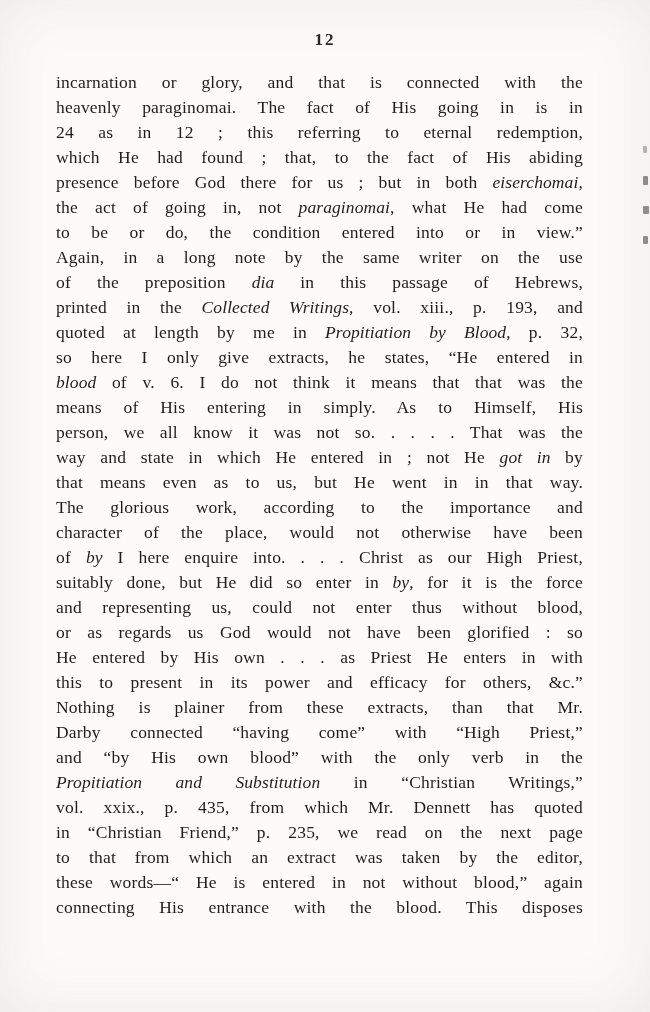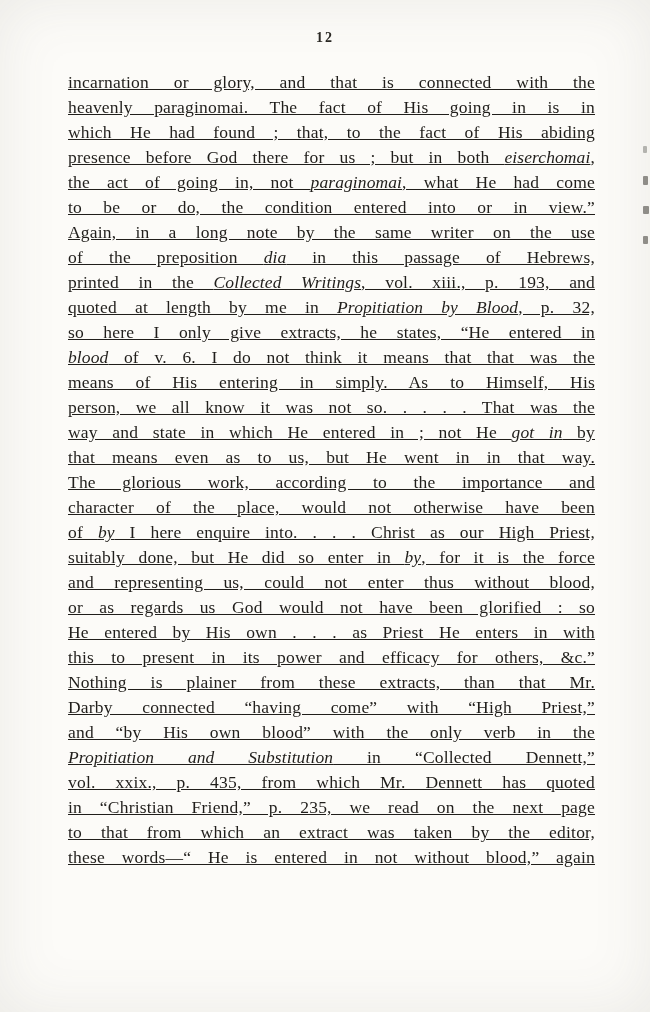--- a/index.html
+++ b/index.html
@@ -17,31 +17,30 @@
     overflow: hidden;
     font-family: "Liberation Serif", "DejaVu Serif", serif;
     color: #201e1b;
   }
   .page-number {
     position: absolute;
     top: 30px;
     left: 0;
     width: 100%;
     text-align: center;
-    font-size: 14px;
+    font-size: 17px;
     font-weight: bold;
     letter-spacing: 2px;
     color: #2a2824;
   }
   .page-text {
     position: absolute;
     top: 70px;
-    left: 68px;
+    left: 56px;
     width: 527px;
-    text-decoration: underline;
   }
   .text-line {
     font-size: 17.5px;
     line-height: 25px;
     height: 25px;
     overflow: hidden;
     text-align: justify;
     text-align-last: justify;
     -moz-text-align-last: justify;
     word-spacing: 1px;
@@ -65,20 +64,21 @@
 </style>
 </head>
 <body>
 
 <div class="book-page">
   <div class="page-number">12</div>
 
   <div class="page-text">
       <div class="text-line"><span>incarnation or glory, and that is connected with the</span></div>
       <div class="text-line"><span>heavenly paraginomai.  The fact of His going in is in</span></div>
+      <div class="text-line"><span>24 as in 12 ; this referring to eternal redemption,</span></div>
       <div class="text-line"><span>which He had found ; that, to the fact of His abiding</span></div>
       <div class="text-line"><span>presence before God there for us ; but in both </span><em>eiserchomai</em><span>,</span></div>
       <div class="text-line"><span>the act of going in, not </span><em>paraginomai</em><span>, what He had come</span></div>
       <div class="text-line"><span>to be or do, the condition entered into or in view.”</span></div>
       <div class="text-line"><span>Again, in a long note by the same writer on the use</span></div>
       <div class="text-line"><span>of the preposition </span><em>dia</em><span> in this passage of Hebrews,</span></div>
       <div class="text-line"><span>printed in the </span><em>Collected Writings</em><span>, vol. xiii., p. 193, and</span></div>
       <div class="text-line"><span>quoted at length by me in </span><em>Propitiation by Blood</em><span>, p. 32,</span></div>
       <div class="text-line"><span>so here I only give extracts, he states, “He entered in</span></div>
       <div class="text-line"><em>blood</em><span> of v. 6.  I do not think it means that that was the</span></div>
@@ -90,24 +90,25 @@
       <div class="text-line"><span>character of the place, would not otherwise have been</span></div>
       <div class="text-line"><span>of </span><em>by</em><span> I here enquire into. . . . Christ as our High Priest,</span></div>
       <div class="text-line"><span>suitably done, but He did so enter in </span><em>by</em><span>, for it is the force</span></div>
       <div class="text-line"><span>and representing us, could not enter thus without blood,</span></div>
       <div class="text-line"><span>or as regards us God would not have been glorified : so</span></div>
       <div class="text-line"><span>He entered by His own . . . as Priest He enters in with</span></div>
       <div class="text-line"><span>this to present in its power and efficacy for others, &amp;c.”</span></div>
       <div class="text-line"><span>Nothing is plainer from these extracts, than that Mr.</span></div>
       <div class="text-line"><span>Darby connected “having come” with “High Priest,”</span></div>
       <div class="text-line"><span>and “by His own blood” with the only verb in the</span></div>
-      <div class="text-line"><em>Propitiation and Substitution</em><span> in “Collected Dennett,”</span></div>
+      <div class="text-line"><em>Propitiation and Substitution</em><span> in “Christian Writings,”</span></div>
       <div class="text-line"><span>vol. xxix., p. 435, from which Mr. Dennett has quoted</span></div>
       <div class="text-line"><span>in “Christian Friend,” p. 235, we read on the next page</span></div>
       <div class="text-line"><span>to that from which an extract was taken by the editor,</span></div>
       <div class="text-line"><span>these words—“ He is entered in not without blood,” again</span></div>
+      <div class="text-line"><span>connecting His entrance with the blood.  This disposes</span></div>
     </div>
 
   <span class="scan-speck speck-1"></span>
   <span class="scan-speck speck-2"></span>
   <span class="scan-speck speck-3"></span>
   <span class="scan-speck speck-4"></span>
 </div>
 
 </body></html>

